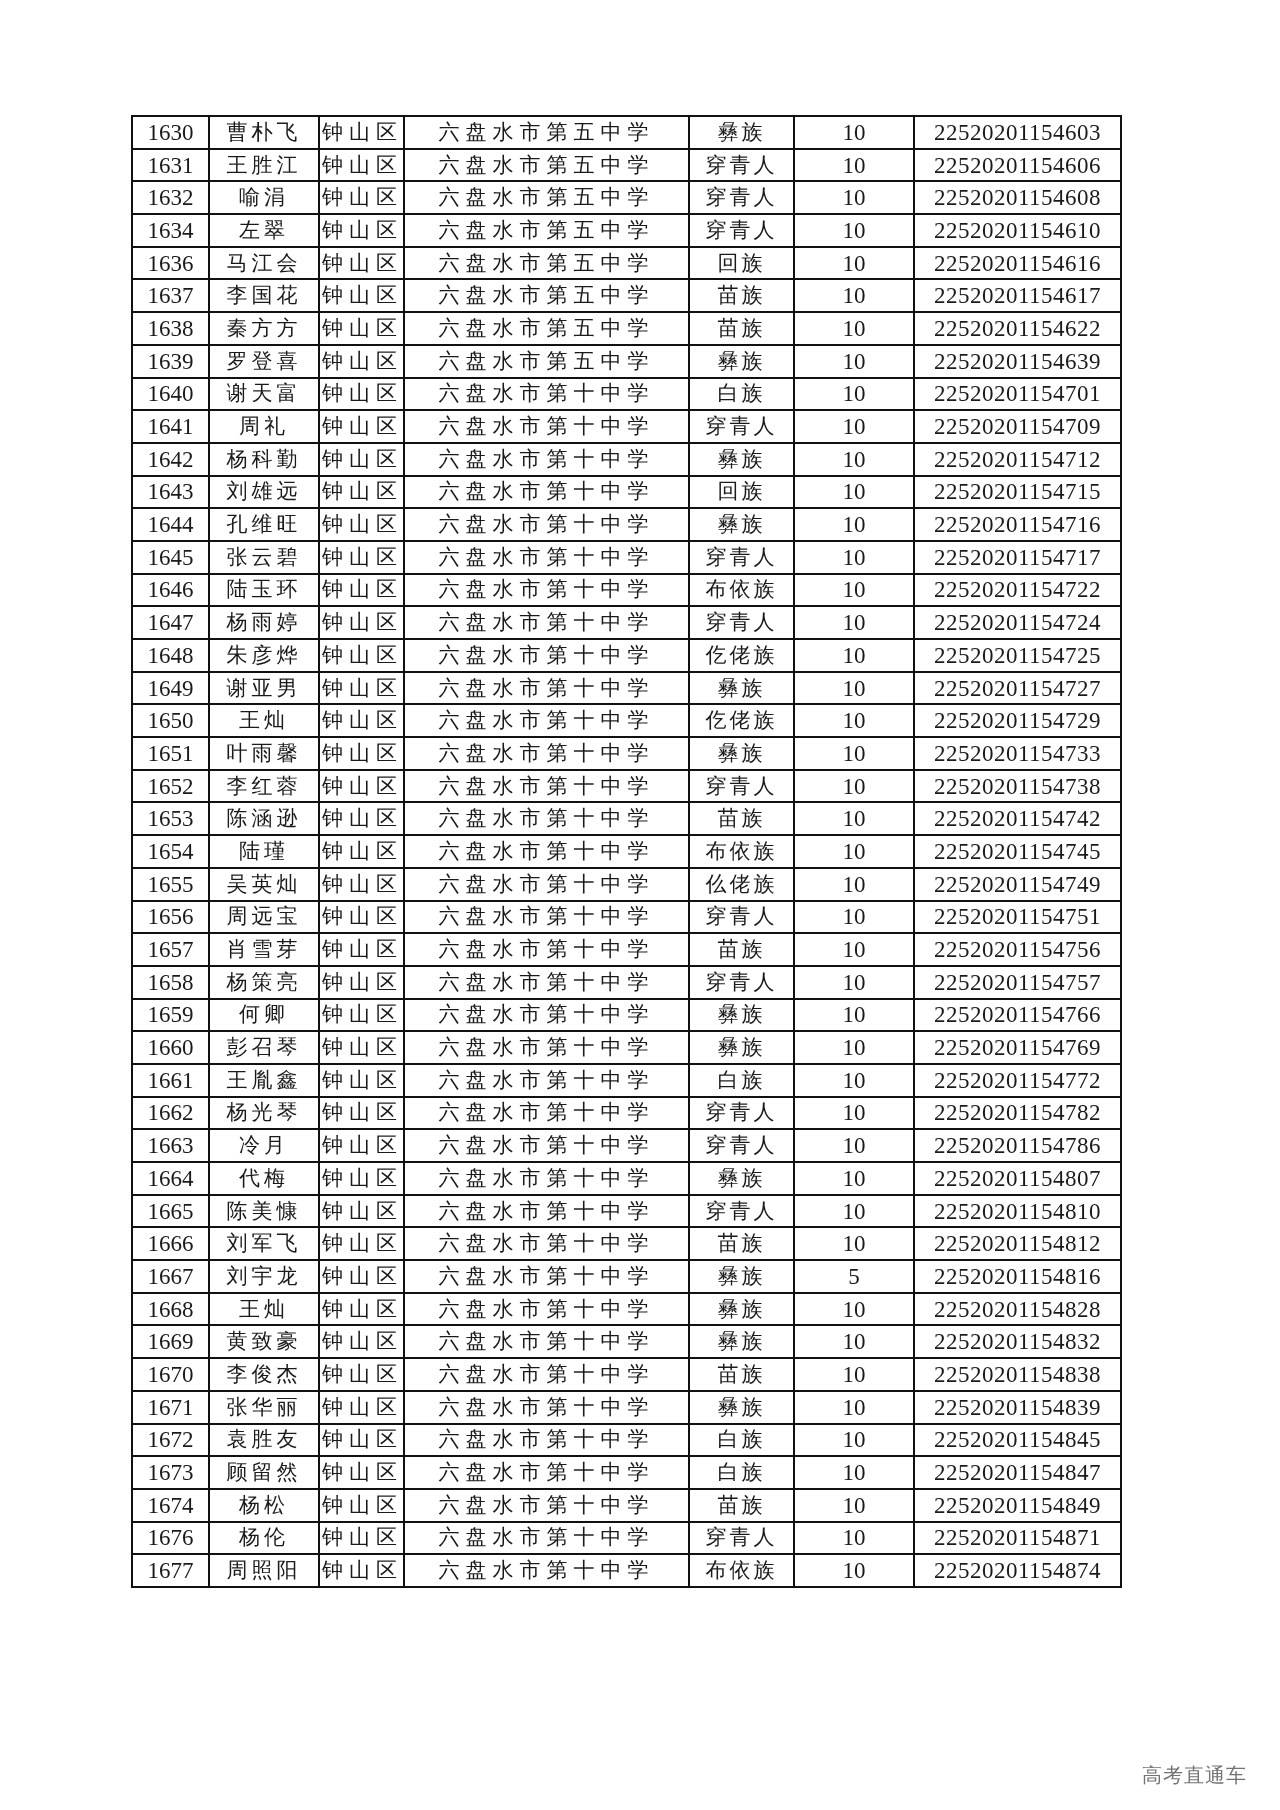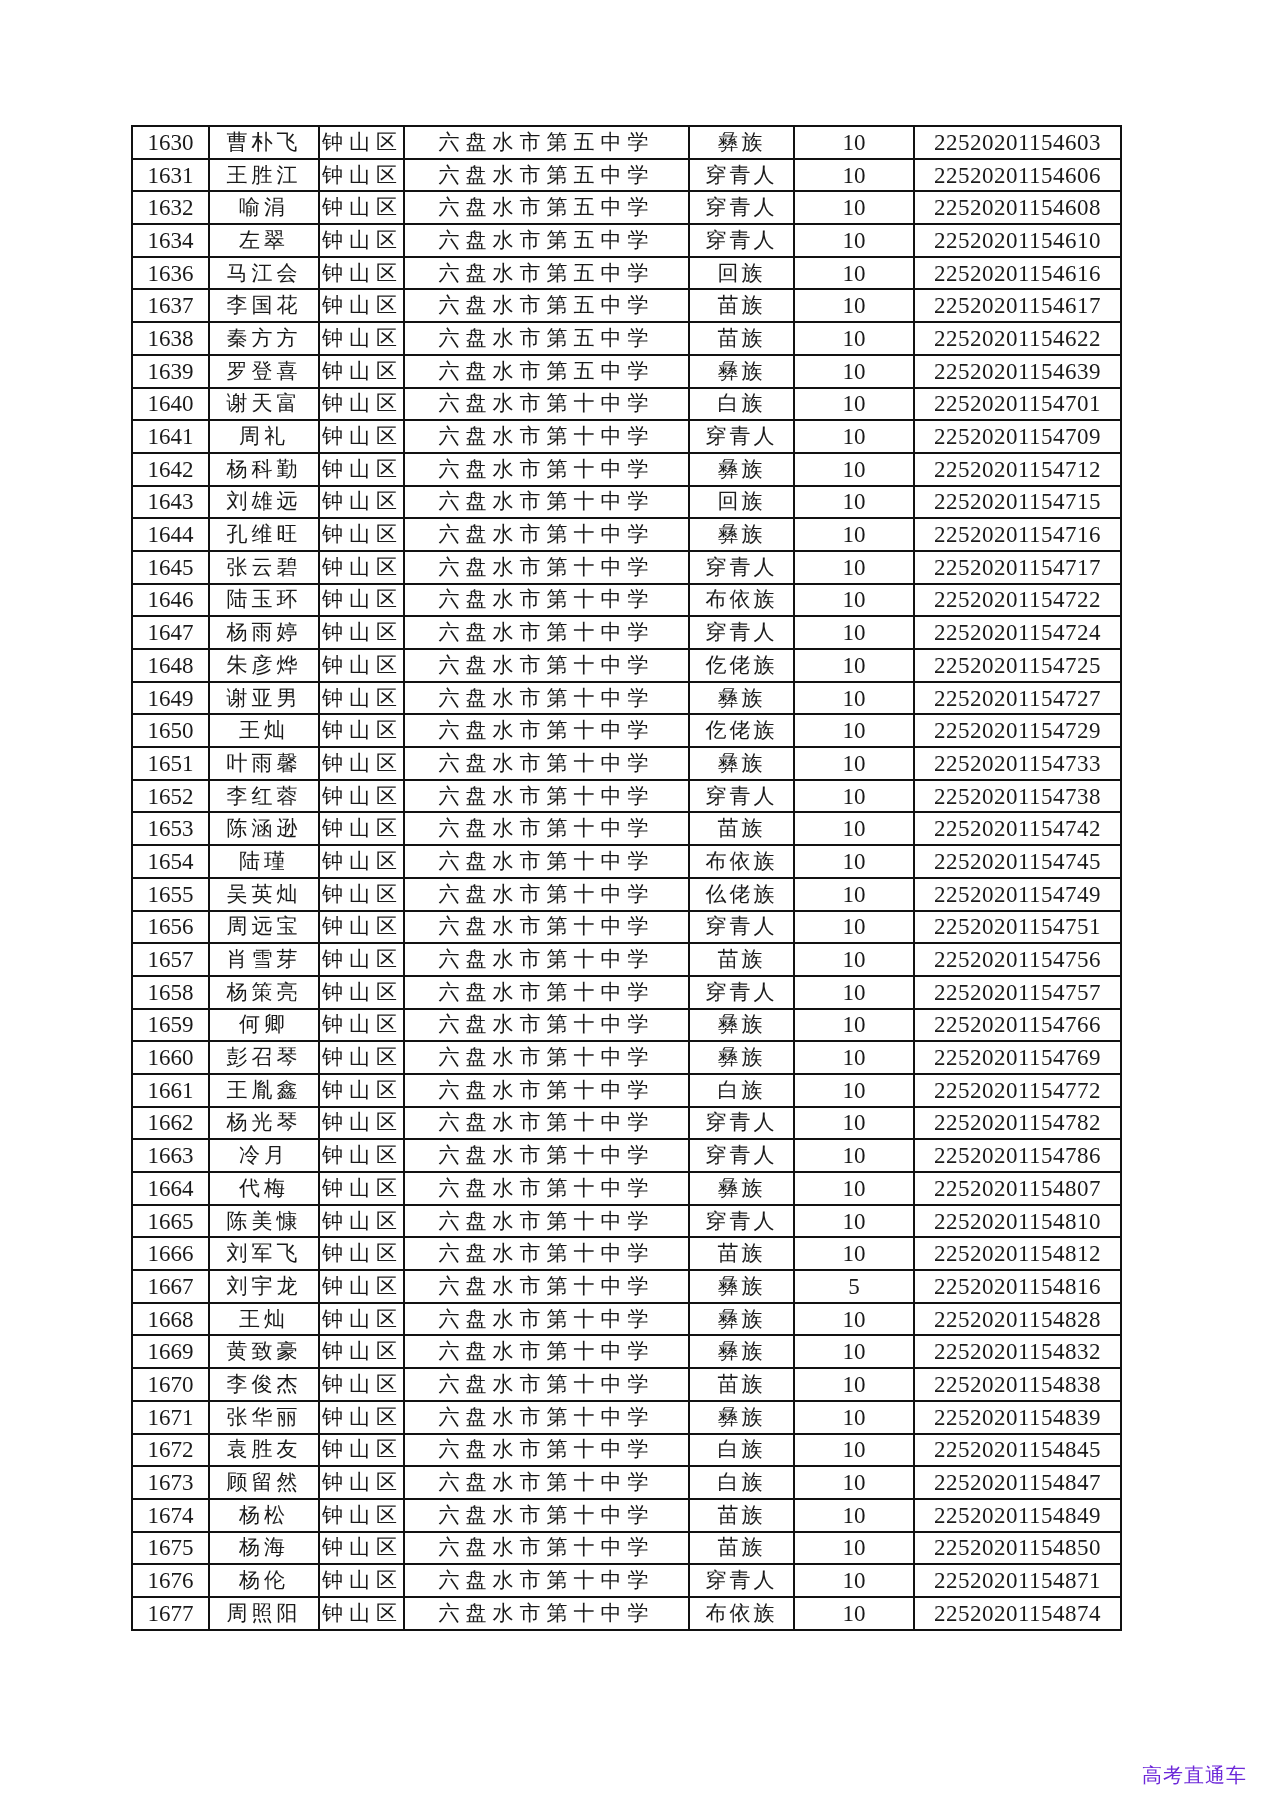--- a/index.html
+++ b/index.html
@@ -1,30 +1,30 @@
 <!DOCTYPE html>
 <html><head>
   <meta charset="utf-8">
   <style>
     html, body { margin: 0; padding: 0; background: #ffffff; }
     body { width: 1280px; height: 1810px; position: relative; overflow: hidden;
            font-family: "DejaVu Serif", "Liberation Serif", serif; color: #1a1a1a; }
-    .sheet { position: absolute; left: 108px; top: 125px; padding-left: 23px; }
+    .sheet { position: absolute; left: 108px; top: 115px; padding-left: 23px; }
     table { border-collapse: collapse; table-layout: fixed; }
     td { border: 2px solid #111; height: 30.7px; padding: 0; text-align: center;
          vertical-align: middle; font-size: 21px; line-height: 1; white-space: nowrap; overflow: hidden; }
     td.idx { font-family: "Liberation Serif", "DejaVu Serif", serif; font-size: 23px; }
     td.name { letter-spacing: 4px; }
     td.district { text-align: left; letter-spacing: 6px; padding-left: 2px; border-radius: 10px; }
     td.school { letter-spacing: 6px; }
     td.eth { letter-spacing: 3px; }
     td.score { font-family: "Liberation Serif", "DejaVu Serif", serif; font-size: 23px; }
     td.id { font-family: "Liberation Serif", "DejaVu Serif", serif; font-size: 23px; letter-spacing: 0.5px; margin-left: 41px; }
     .watermark { position: absolute; left: 1142px; top: 1762px; font-family: "DejaVu Sans", sans-serif;
-                 font-size: 20px; color: #6d28d9; letter-spacing: 1px; }
+                 font-size: 20px; color: #737373; letter-spacing: 1px; }
   </style>
 </head>
 <body>
 
 <div class="sheet">
   <table>
     <colgroup>
       <col style="width:77px">
         <col style="width:110px">
         <col style="width:85px">
@@ -459,29 +459,20 @@
   <tr>
     <td class="idx">1674</td>
     <td class="name">杨松</td>
     <td class="district">钟山区</td>
     <td class="school">六盘水市第十中学</td>
     <td class="eth">苗族</td>
     <td class="score">10</td>
     <td class="id">22520201154849</td>
   </tr>
 
-  <tr>
-    <td class="idx">1675</td>
-    <td class="name">杨海</td>
-    <td class="district">钟山区</td>
-    <td class="school">六盘水市第十中学</td>
-    <td class="eth">苗族</td>
-    <td class="score">10</td>
-    <td class="id">22520201154850</td>
-  </tr>
 
   <tr>
     <td class="idx">1676</td>
     <td class="name">杨伦</td>
     <td class="district">钟山区</td>
     <td class="school">六盘水市第十中学</td>
     <td class="eth">穿青人</td>
     <td class="score">10</td>
     <td class="id">22520201154871</td>
   </tr>

